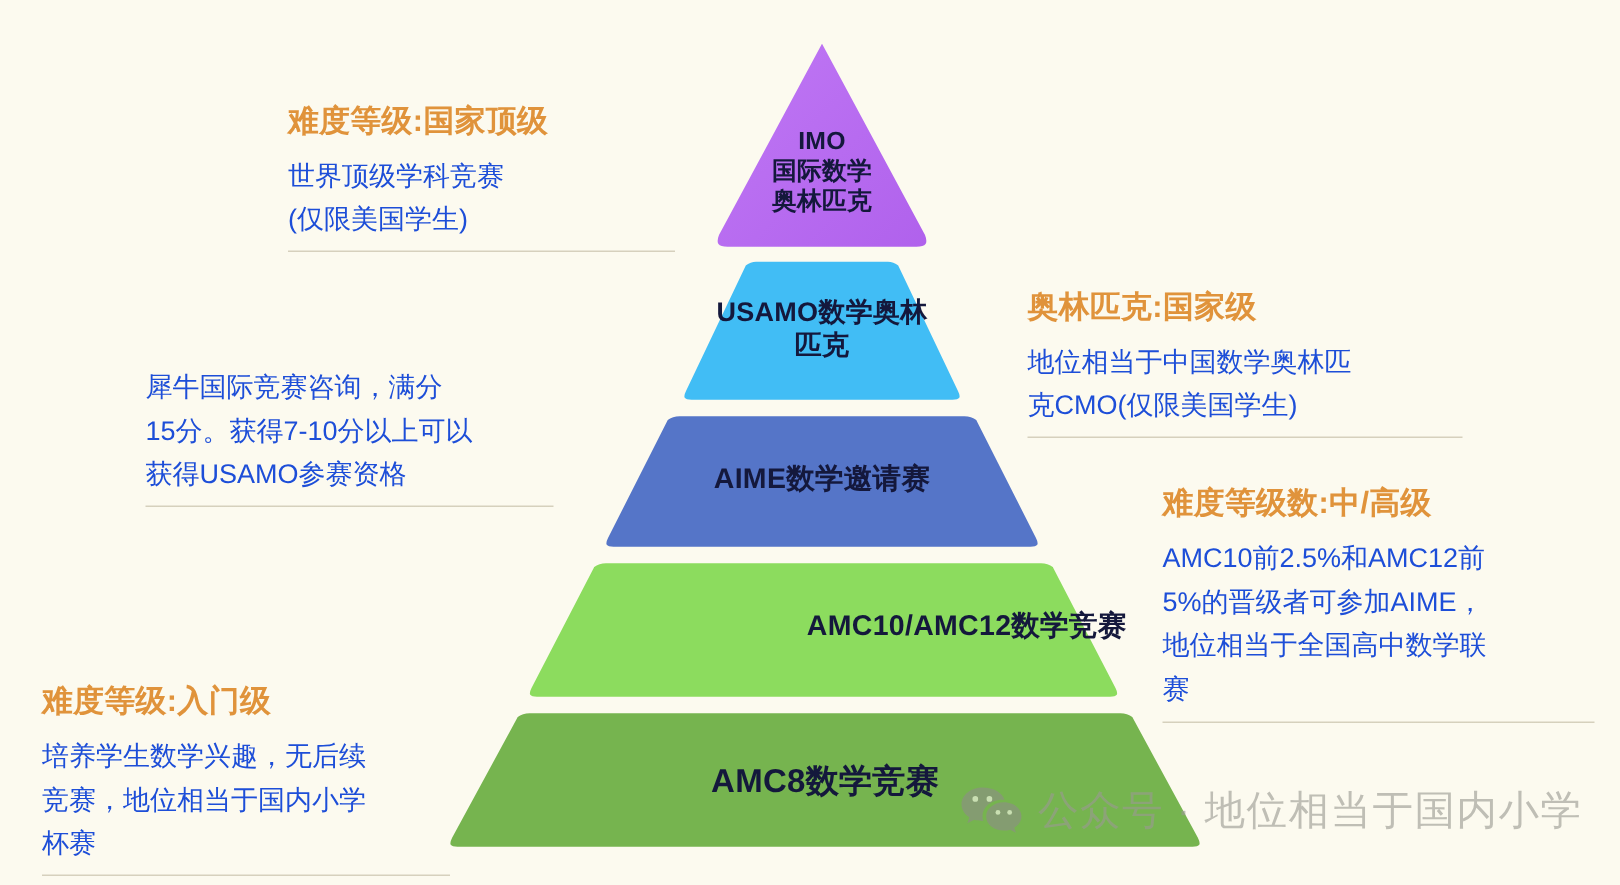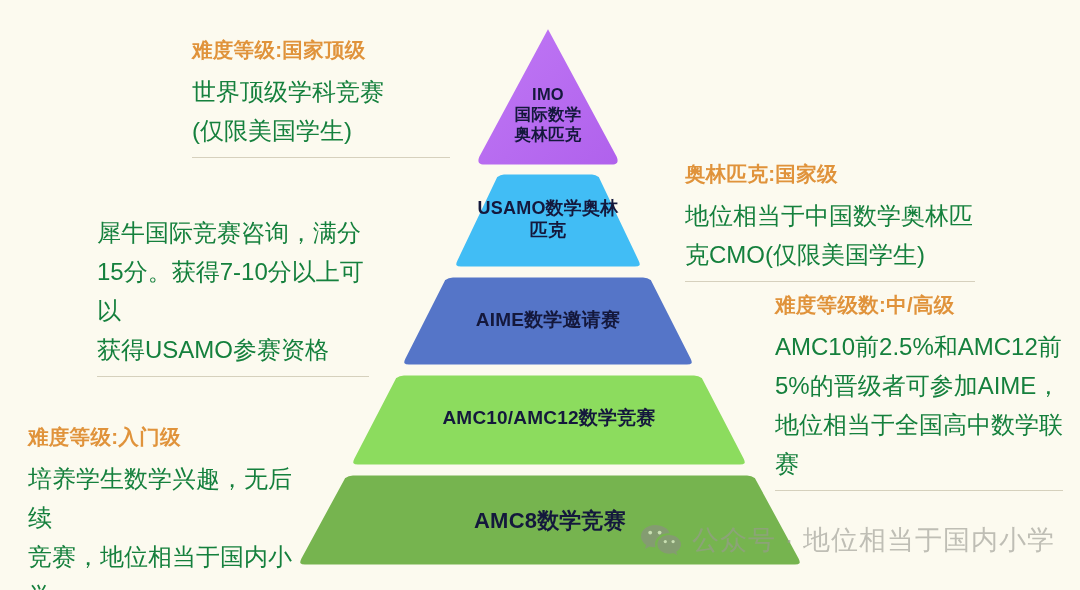--- a/index.html
+++ b/index.html
@@ -56,38 +56,39 @@
   
   #tier-imo      { left: 473px; top: 22px;  width: 150px; height: 148px; }
   #tier-usamo    { left: 452px; top: 172px; width: 192px; height: 100px; }
   #tier-aime     { left: 398px; top: 274px; width: 300px; height: 96px; }
   #tier-amc1012  { left: 347px; top: 372px; width: 404px; height: 98px; }
   #tier-amc8     { left: 294px; top: 472px; width: 512px; height: 98px; }
 
   #tier-imo .tier-label     { top: 62px;  font-size: 16.5px; }
   #tier-usamo .tier-label   { top: 26px;  font-size: 18px; }
   #tier-aime .tier-label    { top: 34px;  font-size: 19px; }
-  #tier-amc1012 .tier-label { top: 34px;  font-size: 19px; }
+  #tier-amc1012 .tier-label { top: 34px;  font-size: 19px; text-align: right; }
   #tier-amc8 .tier-label    { top: 36px;  font-size: 22px; }
 
   
   .note {
     position: absolute;
+    margin-top: 30px;
   }
   .note-title {
     color: #E0933B;
     font-weight: bold;
     font-size: 20.5px;
     letter-spacing: 0.3px;
     margin-bottom: 9px;
     white-space: nowrap;
   }
   .note-body {
-    color: #15803d;
-    font-size: 24px;
+    color: #1d4ed8;
+    font-size: 18px;
     line-height: 1.62;
     white-space: pre-line;
   }
   .note-rule {
     margin-top: 6px;
     height: 1px;
     background: linear-gradient(to right, #CFC9B4, #CFC9B4);
     opacity: .85;
   }
 

